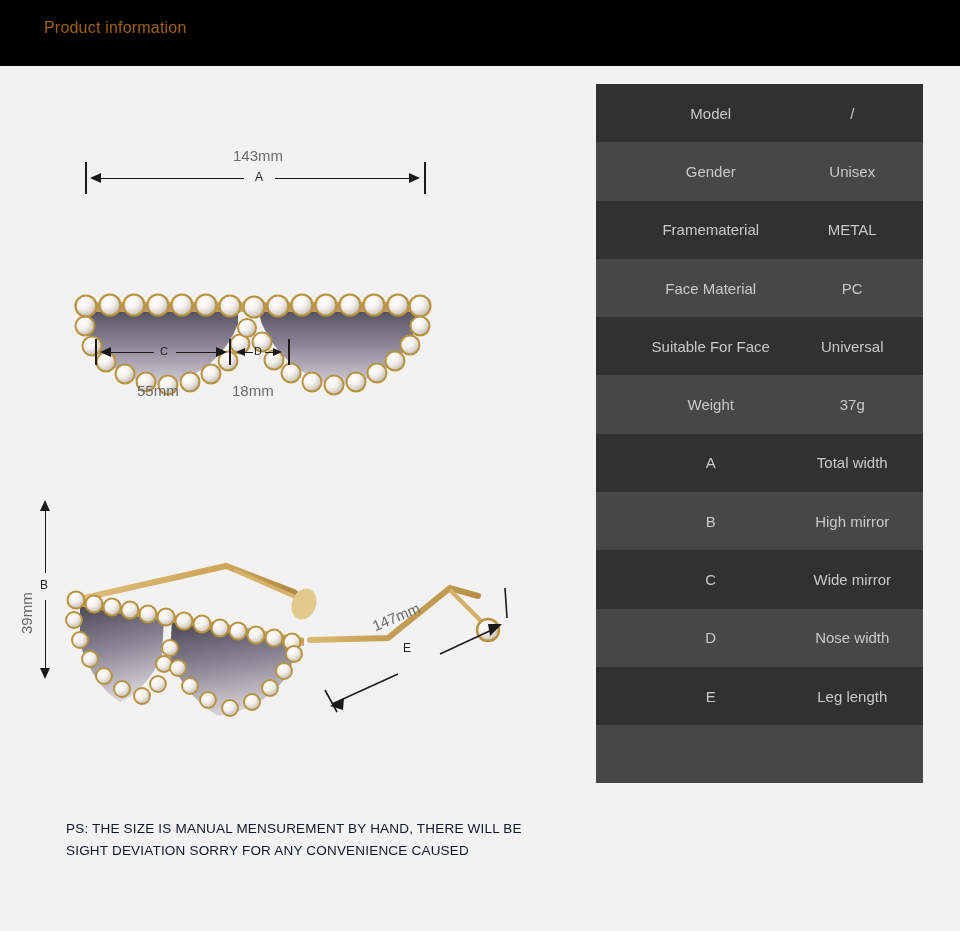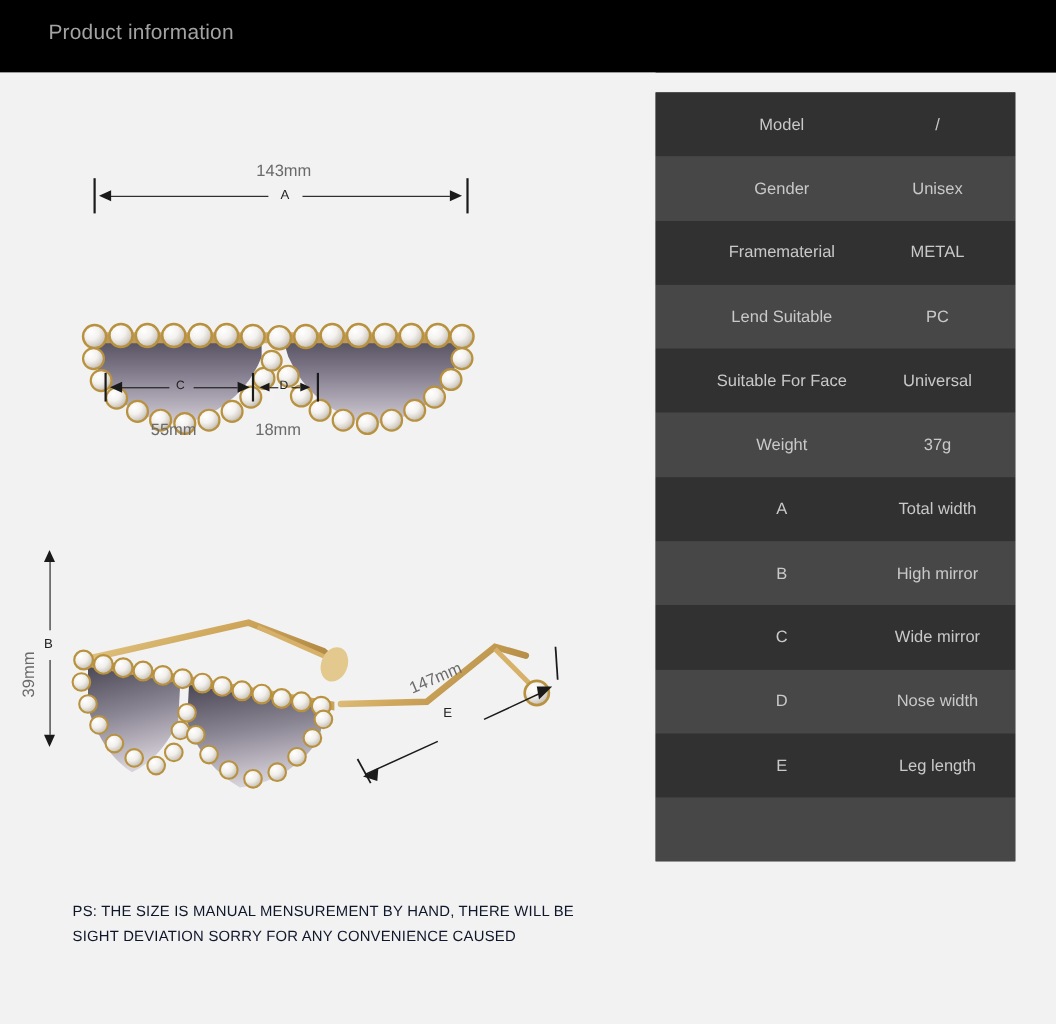--- a/index.html
+++ b/index.html
@@ -20,36 +20,37 @@
     position: absolute;
     left: 0; top: 0;
     width: 960px;
     height: 66px;
     background: #000000;
   }
   .header-title {
     position: absolute;
     left: 44px;
     top: 19px;
-    color: #a3a3a3;
-    font-size: 19px;
+    color: #a16207;
+    font-size: 16px;
     font-weight: 400;
     letter-spacing: 0.2px;
     font-family: "Liberation Sans", sans-serif;
     white-space: nowrap;
   }
 
   
   .left-panel {
     position: absolute;
     left: 0;
     top: 66px;
     width: 596px;
     height: 865px;
     background: #f2f2f2;
+    border-radius: 19px;
   }
 
   
   .dim-label {
     position: absolute;
     color: #6a6a6a;
     font-size: 15px;
     font-family: "Liberation Sans", sans-serif;
     white-space: nowrap;
   }
@@ -393,21 +394,21 @@
   </div>
   <div class="spec-row light">
     <div class="spec-key">Gender</div>
     <div class="spec-val">Unisex</div>
   </div>
   <div class="spec-row dark">
     <div class="spec-key">Framematerial</div>
     <div class="spec-val">METAL</div>
   </div>
   <div class="spec-row light">
-    <div class="spec-key">Lend Suitable</div>
+    <div class="spec-key">Face Material</div>
     <div class="spec-val">PC</div>
   </div>
   <div class="spec-row dark">
     <div class="spec-key">Suitable For Face</div>
     <div class="spec-val">Universal</div>
   </div>
   <div class="spec-row light">
     <div class="spec-key">Weight</div>
     <div class="spec-val">37g</div>
   </div>

